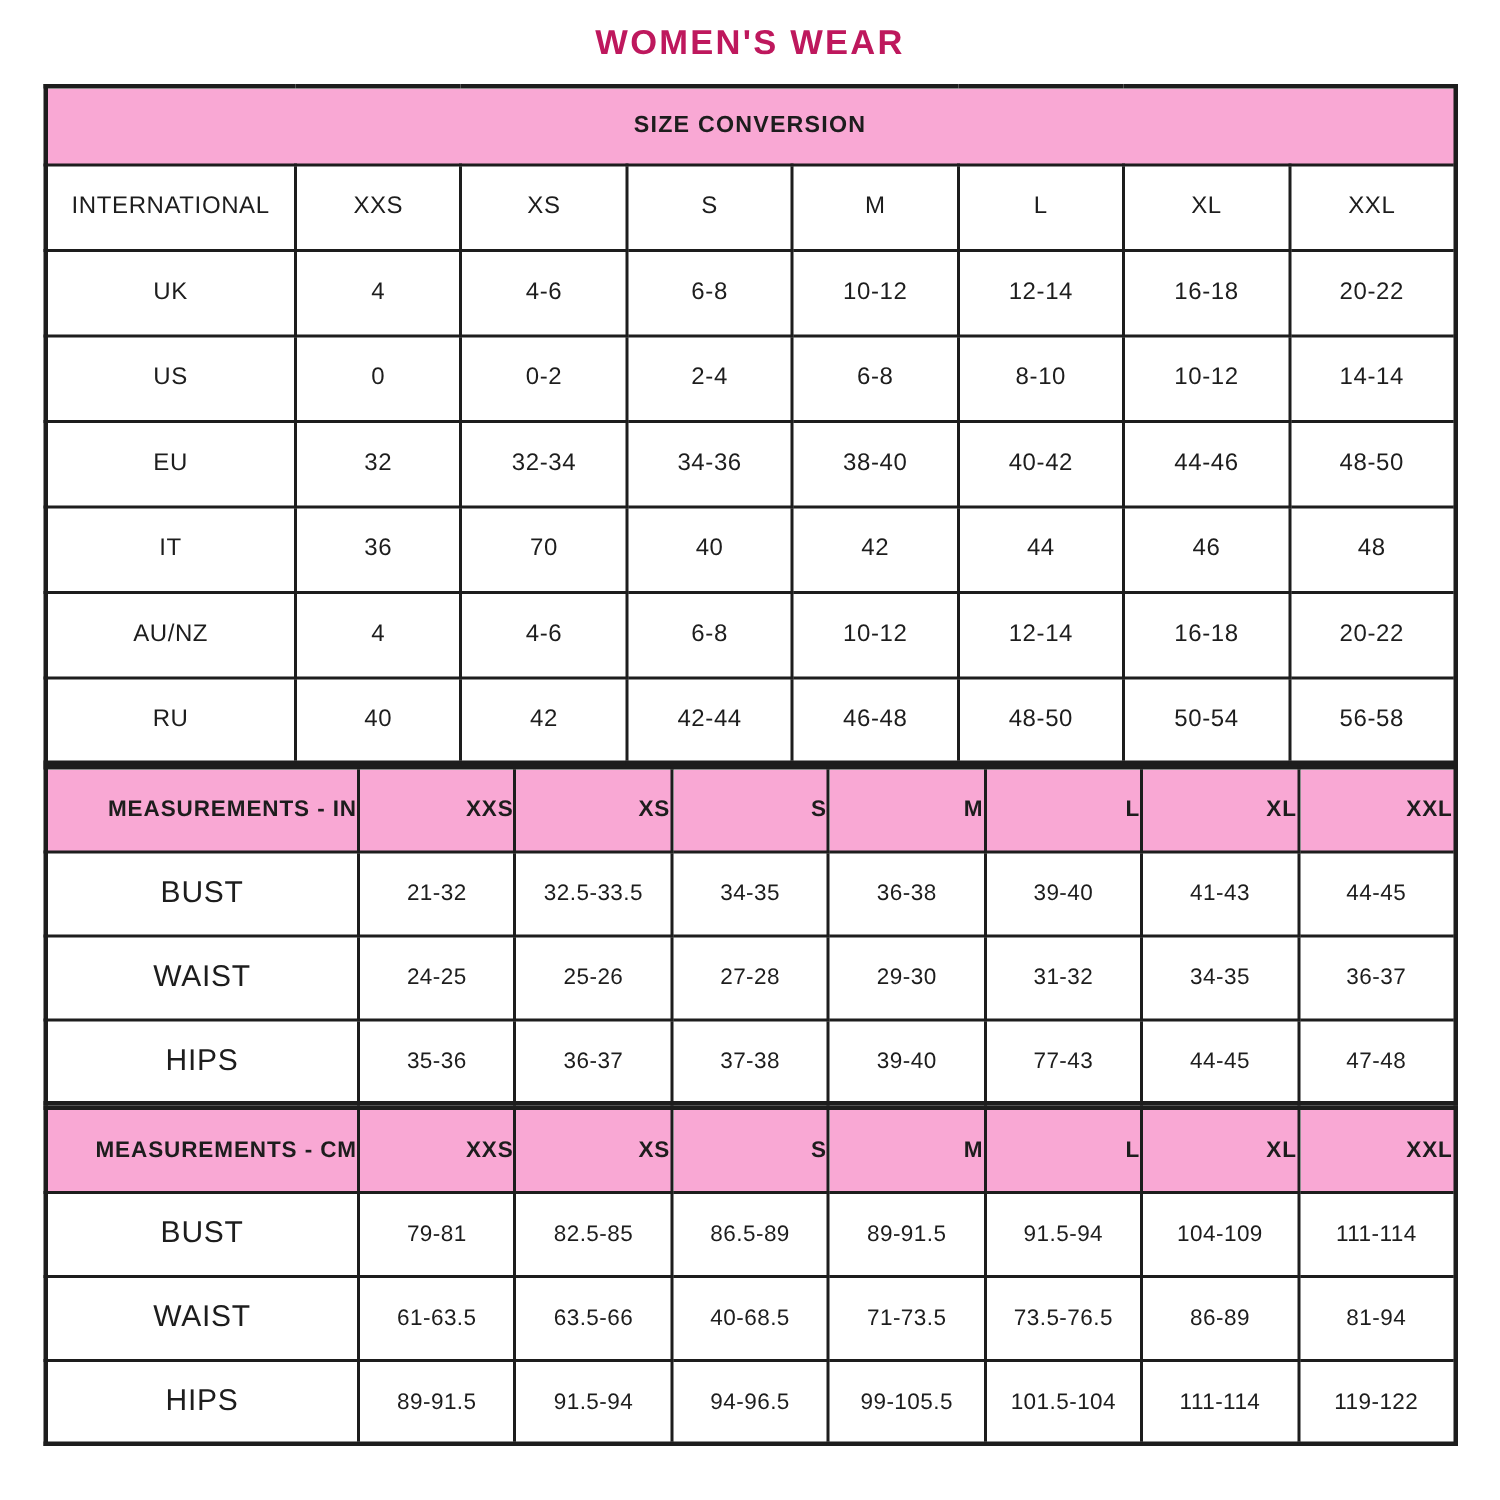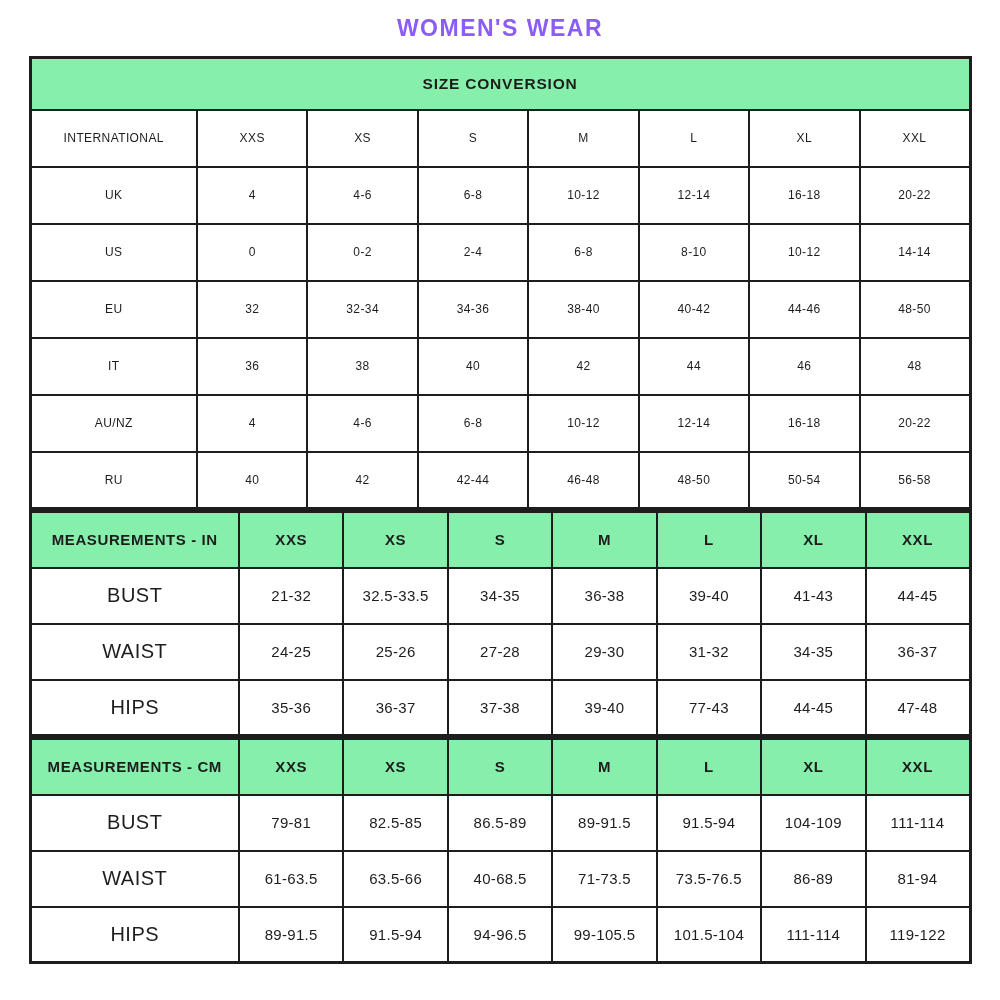--- a/index.html
+++ b/index.html
@@ -10,55 +10,56 @@
     color: #1d1d1d;
     overflow: hidden;
   }
   .page { padding-top: 15px; }
   .title {
     text-align: center;
     font-size: 23px;
     font-weight: bold;
     letter-spacing: 1.5px;
     margin-bottom: 14px;
-    color: #8b5cf6;
+    color: #be185d;
   }
   table.tbl {
     border-collapse: collapse;
     table-layout: fixed;
     width: 943px;
     margin: 0 auto;
     border: 3px solid #1d1d1d;
   }
   table.tbl td {
     border: 2px solid #1d1d1d;
     text-align: center;
     vertical-align: middle;
     overflow: hidden;
     white-space: nowrap;
   }
   
-  .tbl-conv td { height: 57px; font-size: 12px; letter-spacing: 0.4px; }
+  .tbl-conv td { height: 57px; font-size: 16px; letter-spacing: 0.4px; }
   .tbl-conv td.banner-cell {
     height: 52px;
     font-weight: bold;
     font-size: 15.5px;
     letter-spacing: 0.8px;
   }
   
   .tbl-meas { margin-top: 13px; }
   .tbl-meas td { height: 56px; }
   .tbl-meas tr.hdr td {
     font-weight: bold;
     font-size: 15px;
     letter-spacing: 0.6px;
+    text-align: right;
   }
   .tbl-meas td.row-label { font-size: 20px; letter-spacing: 0.5px; }
   .tbl-meas td.val { font-size: 15px; letter-spacing: 0.3px; }
-  .gray { background: #86efac; }
+  .gray { background: #f9a8d4; }
 </style>
 </head>
 <body>
 
 <div class="page">
   <div class="title">WOMEN'S WEAR</div>
 
   <table class="tbl tbl-conv">
     <colgroup>
       <col style="width:167px">
@@ -110,21 +111,21 @@
           <td>32-34</td>
           <td>34-36</td>
           <td>38-40</td>
           <td>40-42</td>
           <td>44-46</td>
           <td>48-50</td>
         </tr>
         <tr>
           <td>IT</td>
           <td>36</td>
-          <td>38</td>
+          <td>70</td>
           <td>40</td>
           <td>42</td>
           <td>44</td>
           <td>46</td>
           <td>48</td>
         </tr>
         <tr>
           <td>AU/NZ</td>
           <td>4</td>
           <td>4-6</td>

